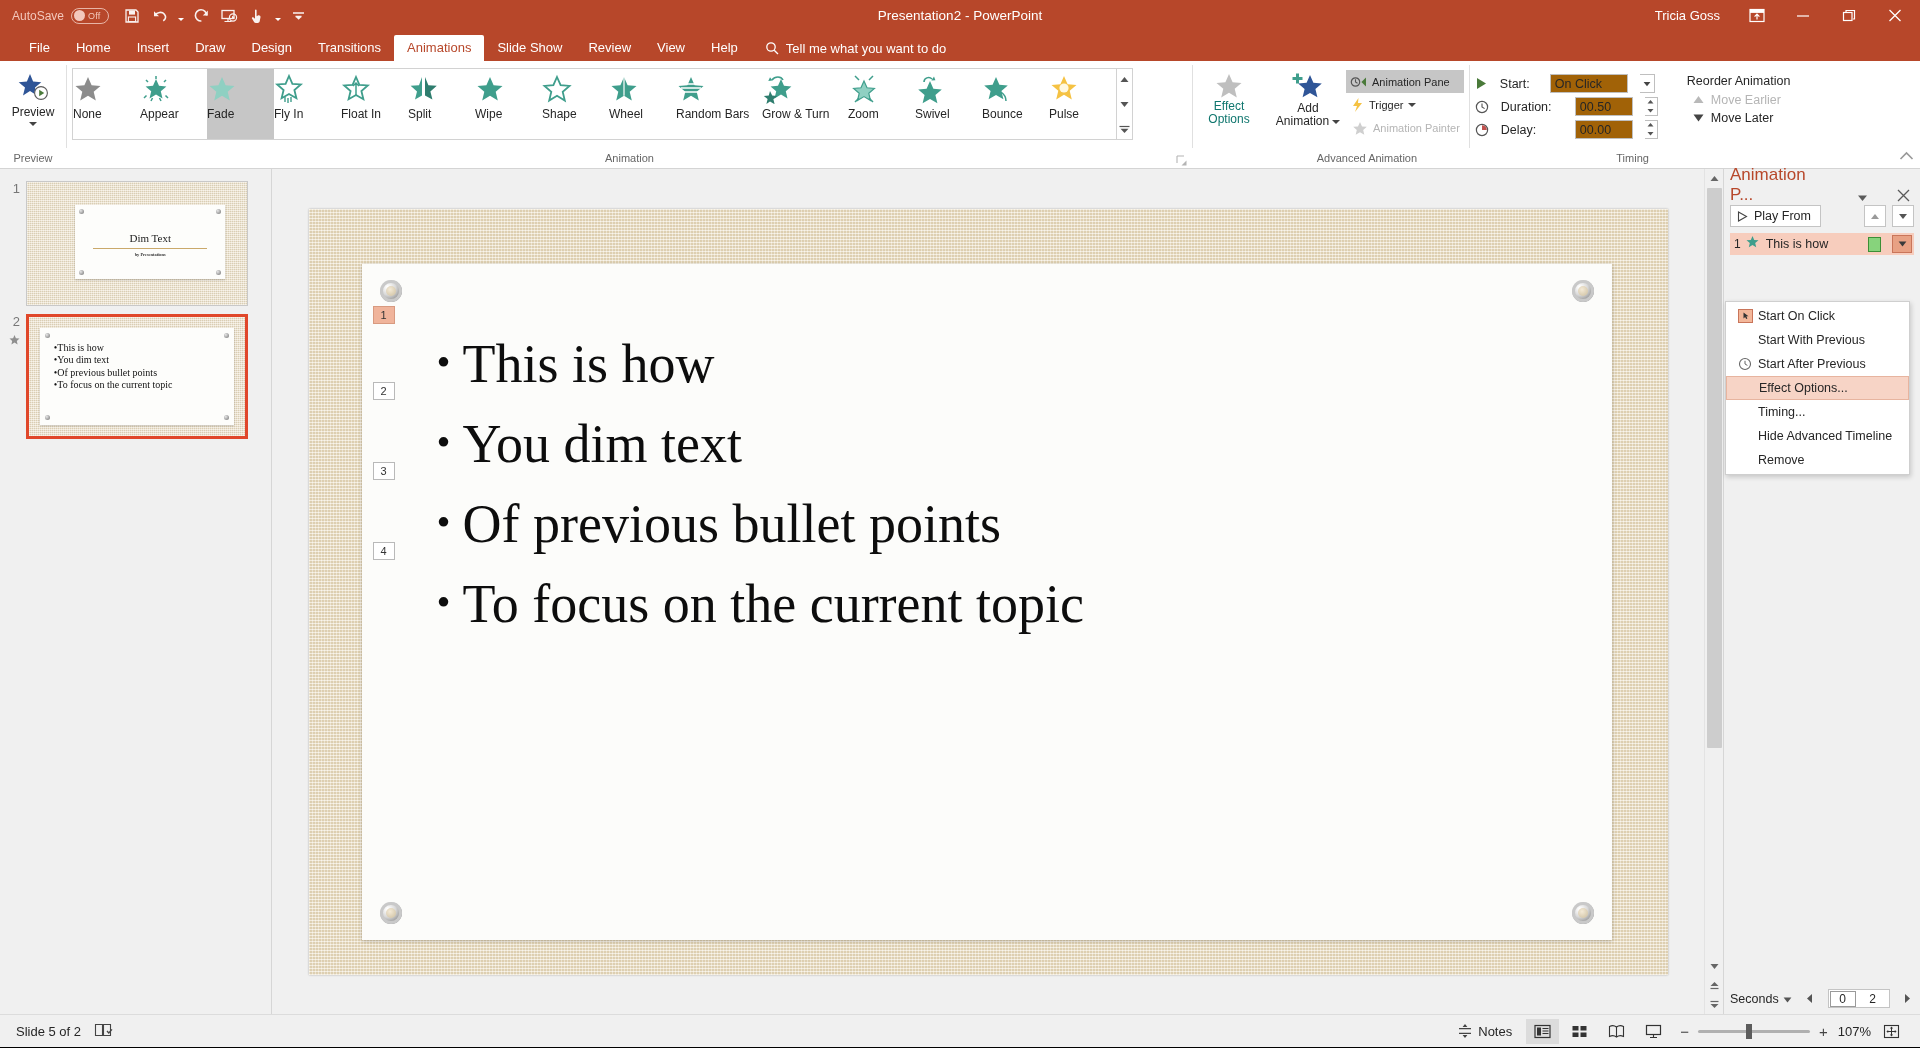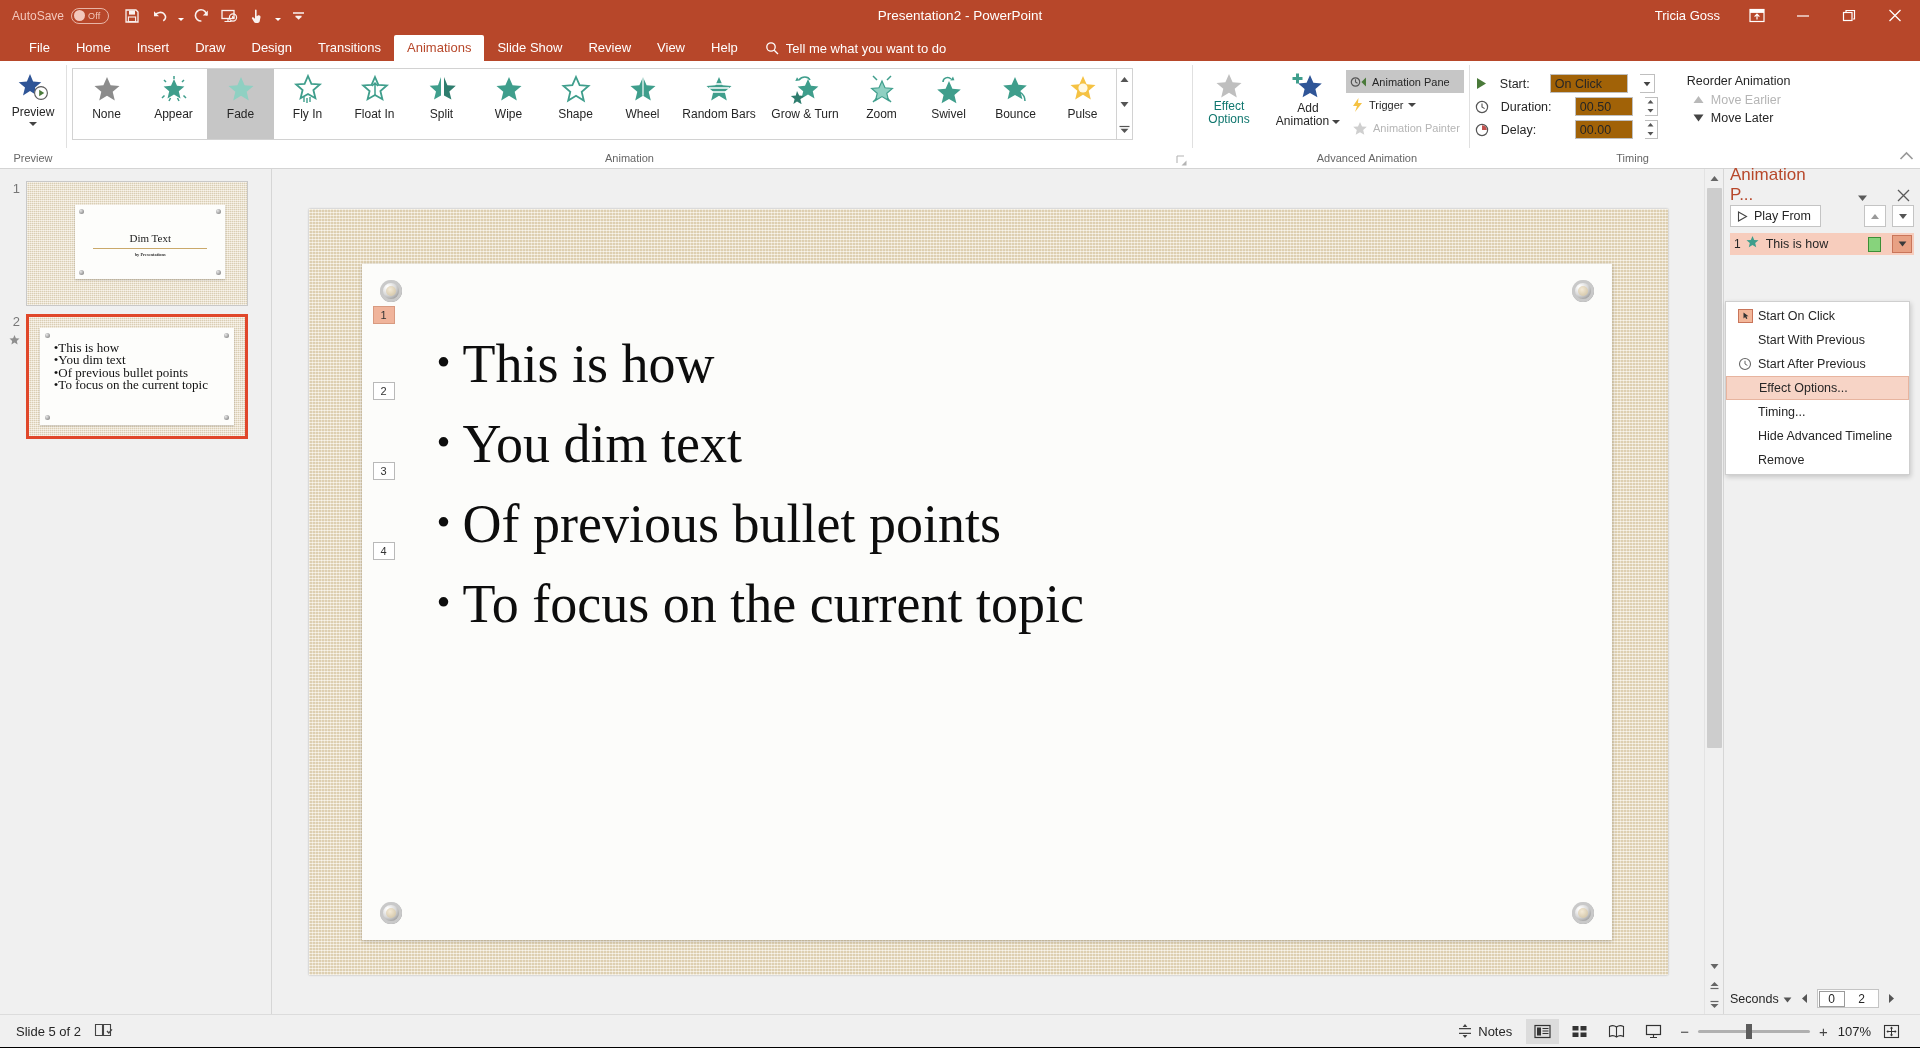--- a/index.html
+++ b/index.html
@@ -69,21 +69,21 @@
     padding-top:6px; cursor:default;
   }
   .preview-btn .lbl{ font-size:12px; }
   .tri-sm{ border-left:4px solid transparent;border-right:4px solid transparent;border-top:4px solid #444; margin-top:2px;}
 
   .gallery{
     border:1px solid #d2d2d2; background:#fff; display:flex; align-items:stretch;
     height:72px; margin-top:2px;
   }
   .anim-item{
-    width:67px; display:flex; flex-direction:column; align-items:center; justify-content:flex-start;
+    width:67px; display:flex; flex-direction:column; align-items:flex-start; justify-content:flex-start;
     padding-top:5px; cursor:default; font-size:12px;
   }
   .anim-item.sel{ background:#c6c6c6; }
   .anim-item .cap{ margin-top:3px; white-space:nowrap; font-size:12px; }
   .anim-item.wide{ width:86px; }
   .gal-scroll{
     width:16px; border-left:1px solid #d2d2d2; display:flex; flex-direction:column;
     justify-content:space-between; align-items:center; padding:2px 0; background:#fff;
   }
   .gsbtn{ width:14px;height:16px;display:flex;align-items:center;justify-content:center;}
@@ -133,21 +133,21 @@
     background-image:
       repeating-linear-gradient(0deg, rgba(255,255,255,.45) 0 1px, rgba(0,0,0,.035) 1px 2px),
       repeating-linear-gradient(90deg, rgba(255,255,255,.40) 0 1px, rgba(0,0,0,.03) 1px 2px);
   }
   .thumb-paper{ position:absolute; background:#fdfdfb; }
   .t1-paper{ left:22%; top:19%; right:10%; bottom:21%; box-shadow:0 1px 2px rgba(0,0,0,.2);}
   .t2-paper{ left:5%; top:9%; right:5%; bottom:9%; box-shadow:0 1px 2px rgba(0,0,0,.2);}
   .t-title{ text-align:center; font-family:"Liberation Serif", serif; font-size:11px; margin-top:18%; color:#1b1b1b;}
   .t-rule{ height:1px; background:#caa96b; margin:4px 12% 0 12%; }
   .t-sub{ text-align:center; font-family:"Liberation Serif", serif; font-size:4.4px; margin-top:3px; font-weight:bold; color:#333;}
-  .t-bullets{ font-family:"Liberation Serif", serif; font-size:13px; color:#111; padding:14px 0 0 14px; line-height:12.6px;}
+  .t-bullets{ font-family:"Liberation Serif", serif; font-size:10px; color:#111; padding:14px 0 0 14px; line-height:12.6px;}
   .t-hole{ position:absolute; width:5px;height:5px;border-radius:50%;background:radial-gradient(circle at 35% 35%,#e8e8e8,#9a9a9a 65%,#6e6e6e);}
 
   
   .editor{ flex:1; background:#f0f0f0; position:relative; display:flex; }
   .canvas-wrap{ flex:1; display:flex; align-items:center; justify-content:center; position:relative;}
   .slide{
     width:1359px; height:766px; position:relative;
     background:#e9dcc0;
     background-image:
       repeating-linear-gradient(0deg, rgba(255,255,255,.5) 0 1px, rgba(140,115,70,.07) 1px 3px),
@@ -213,21 +213,21 @@
   .ap-itemdrop{ width:20px;height:18px;background:#e8a184;border:1px solid #c9755a;display:flex;align-items:center;justify-content:center;margin-left:6px;margin-right:2px;}
 
   .ctxmenu{
     position:absolute; left:-5px; top:68px; width:185px; background:#fff;
     border:1px solid #cfcfcf; box-shadow:1px 2px 5px rgba(0,0,0,.18); padding:2px 0; z-index:40;
   }
   .ctx-item{ display:flex; align-items:center; height:24px; font-size:12.5px; padding-left:6px; }
   .ctx-item .ico{ width:26px; display:flex; align-items:center; justify-content:center; }
   .ctx-item.hl{ background:#f7d4c6; border:1px solid #e7b49f; height:24px; }
 
-  .ap-foot{ position:absolute; left:6px; right:6px; bottom:6px; display:flex; align-items:center; justify-content:flex-start; gap:6px; font-size:12.5px;}
+  .ap-foot{ position:absolute; left:6px; right:6px; bottom:6px; display:flex; align-items:center; justify-content:space-between; gap:6px; font-size:12.5px;}
   .sec-box{ display:flex; align-items:center; border:1px solid #c4c4c4; background:#fff; height:19px;}
   .sec-box .cell{ width:32px; text-align:center; font-size:12px; }
   .sec-box .cell.boxed{ border:1px solid #9a9a9a; margin:1px; width:26px;}
   .sec-arrow{ padding:0 3px; }
 
   
   .status{
     height:33px; background:#f0f0f0; border-top:1px solid #dcdcdc; display:flex; align-items:center;
     font-size:13px; padding:0 6px;
   }

